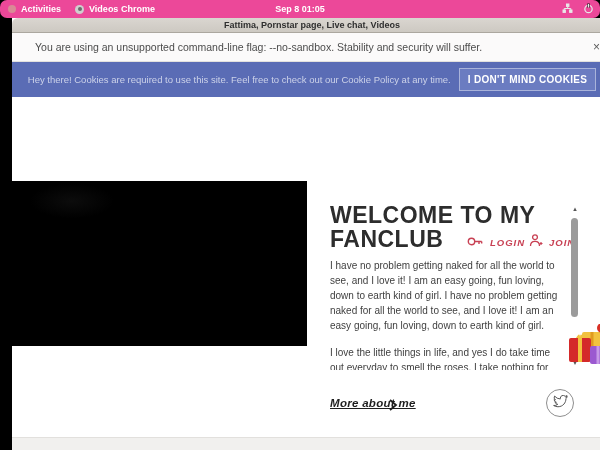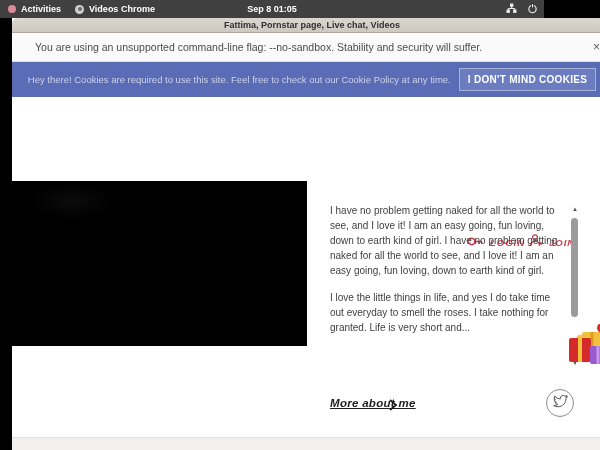--- a/index.html
+++ b/index.html
@@ -1,22 +1,22 @@
 <!DOCTYPE html>
 <html><head>
 <meta charset="utf-8">
 <style>
   * { margin:0; padding:0; box-sizing:border-box; }
   html,body { width:600px; height:450px; overflow:hidden; background:#000;
               font-family:"Liberation Sans", sans-serif; }
   .screen { position:relative; width:600px; height:450px; }
 
   
-  .topbar { position:absolute; left:0; top:0; width:544px; height:18px; background:#404040;
-            color:#fff; display:flex; align-items:center; font-size:9px; font-weight:bold; }
+  .topbar { position:absolute; left:0; top:0; width:600px; height:18px; background:#ec4899;
+            color:#fff; display:flex; align-items:center; font-size:9px; font-weight:bold;border-radius:7px; }
   .tb-left { display:flex; align-items:center; gap:14px; padding-left:8px; }
   .tb-item { display:flex; align-items:center; gap:5px; cursor:default; }
   .dot-icon { width:8px; height:8px; border-radius:50%; background:#d98a96; display:inline-block; }
   .chrome-icon { width:9px; height:9px; border-radius:50%; background:#cfcfcf; position:relative; }
   .chrome-icon::after { content:""; position:absolute; left:2.5px; top:2.5px; width:4px; height:4px;
             border-radius:50%; background:#6b6b6b; }
   .tb-clock { position:absolute; left:0; right:0; text-align:center; pointer-events:none; }
   .tb-right { position:absolute; right:6px; top:0; height:18px; display:flex; align-items:center; gap:10px; }
 
   
@@ -180,20 +180,21 @@
                 <path d="M10.5 9.5 h3 M12 8 v3" stroke="#c84053" stroke-width="1.2"></path>
               </svg>
           </span>
           <span class="auth-label">JOIN</span>
         </div>
       </div>
 
       <div class="video"></div>
 
       <div class="welcome-scroll">
+        <div class="welcome-h1">WELCOME TO MY FANCLUB</div>
         <p class="welcome-p">I have no problem getting naked for all the world to see, and I love it! I am an easy going, fun loving, down to earth kind of girl. I have no problem getting naked for all the world to see, and I love it! I am an easy going, fun loving, down to earth kind of girl.</p>
         <p class="welcome-p">I love the little things in life, and yes I do take time out everyday to smell the roses. I take nothing for granted. Life is very short and...</p>
 
       </div>
 
       <div class="txt-sb">
         <div class="txt-sb-up">▴</div>
         <div class="txt-sb-thumb"></div>
         <div class="txt-sb-down">▾</div>
       </div>

